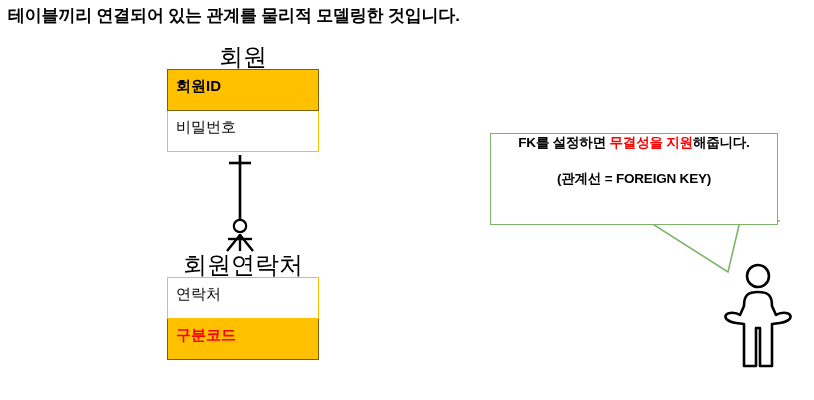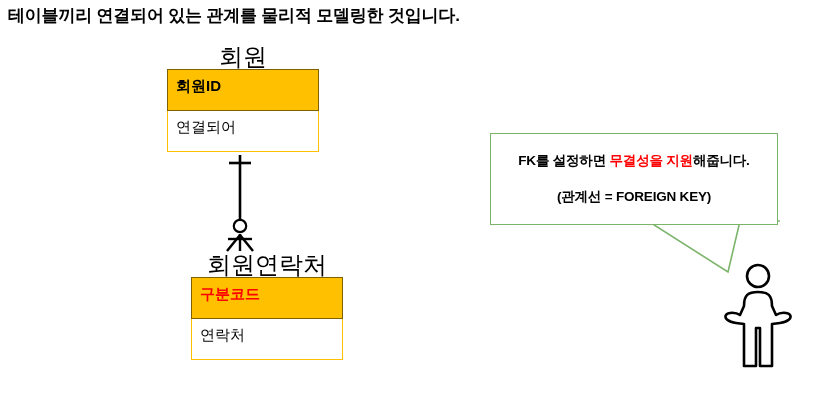--- a/index.html
+++ b/index.html
@@ -55,21 +55,21 @@
     border: 1px solid #7f6000;
   }
   .entity-table td.pk-red {
     background: #ffc000;
     font-weight: bold;
     color: #ff0000;
     border: 1px solid #7f6000;
   }
 
   #entity-member       { left: 167px; top: 44px;  width: 152px; }
-  #entity-contact      { left: 167px; top: 252px; width: 152px; margin-left: 24px; }
+  #entity-contact      { left: 167px; top: 252px; width: 152px; }
 
   
   #relationship {
     position: absolute;
     left: 200px; top: 155px;
     width: 80px; height: 100px;
   }
 
   
   #callout {
@@ -80,21 +80,21 @@
     background: #ffffff;
     z-index: 2;
   }
   .callout-line {
     text-align: center;
     font-size: 13.5px;
     font-weight: bold;
     white-space: nowrap;
     letter-spacing: -0.2px;
   }
-  #callout-line-1 { margin-top: 18px; }
+  #callout-line-1 { }
   #callout-line-2 { margin-top: 18px; }
   .hl-red { color: #ff0000; }
 
   #callout-tail {
     position: absolute;
     left: 600px; top: 218px;
     width: 180px; height: 62px;
     z-index: 1;
   }
 
@@ -111,21 +111,21 @@
 <div id="heading">테이블끼리 연결되어 있는 관계를 물리적 모델링한 것입니다.</div>
 
 <div class="entity" id="entity-member">
   <div class="entity-title">회원</div>
   <table class="entity-table">
     <tbody>
       <tr>
         <td class="pk">회원ID</td>
       </tr>
       <tr>
-        <td>연결되어</td>
+        <td>비밀번호</td>
       </tr>
     </tbody>
   </table>
 </div>
 
 <svg id="relationship" viewBox="0 0 80 100">
 
   <line x1="40" y1="0" x2="40" y2="76" stroke="#000000" stroke-width="2.6"></line>
 
   <line x1="29" y1="8" x2="51" y2="8" stroke="#000000" stroke-width="2.6"></line>
@@ -136,24 +136,24 @@
   <line x1="40" y1="80" x2="27" y2="96" stroke="#000000" stroke-width="2.4"></line>
   <line x1="40" y1="80" x2="53" y2="96" stroke="#000000" stroke-width="2.4"></line>
   <line x1="28" y1="84" x2="52" y2="84" stroke="#000000" stroke-width="2.4"></line>
 </svg>
 
 <div class="entity" id="entity-contact">
   <div class="entity-title">회원연락처</div>
   <table class="entity-table">
     <tbody>
       <tr>
-        <td class="pk-red">구분코드</td>
+        <td>연락처</td>
       </tr>
       <tr>
-        <td>연락처</td>
+        <td class="pk-red">구분코드</td>
       </tr>
     </tbody>
   </table>
 </div>
 
 <svg id="callout-tail" viewBox="0 0 180 62">
   <polyline points="0,3 48,3 128,54 140,3 180,3" fill="#ffffff" stroke="#7cb46a" stroke-width="1.6" stroke-linejoin="miter"></polyline>
 </svg>
 
 <div id="callout">

